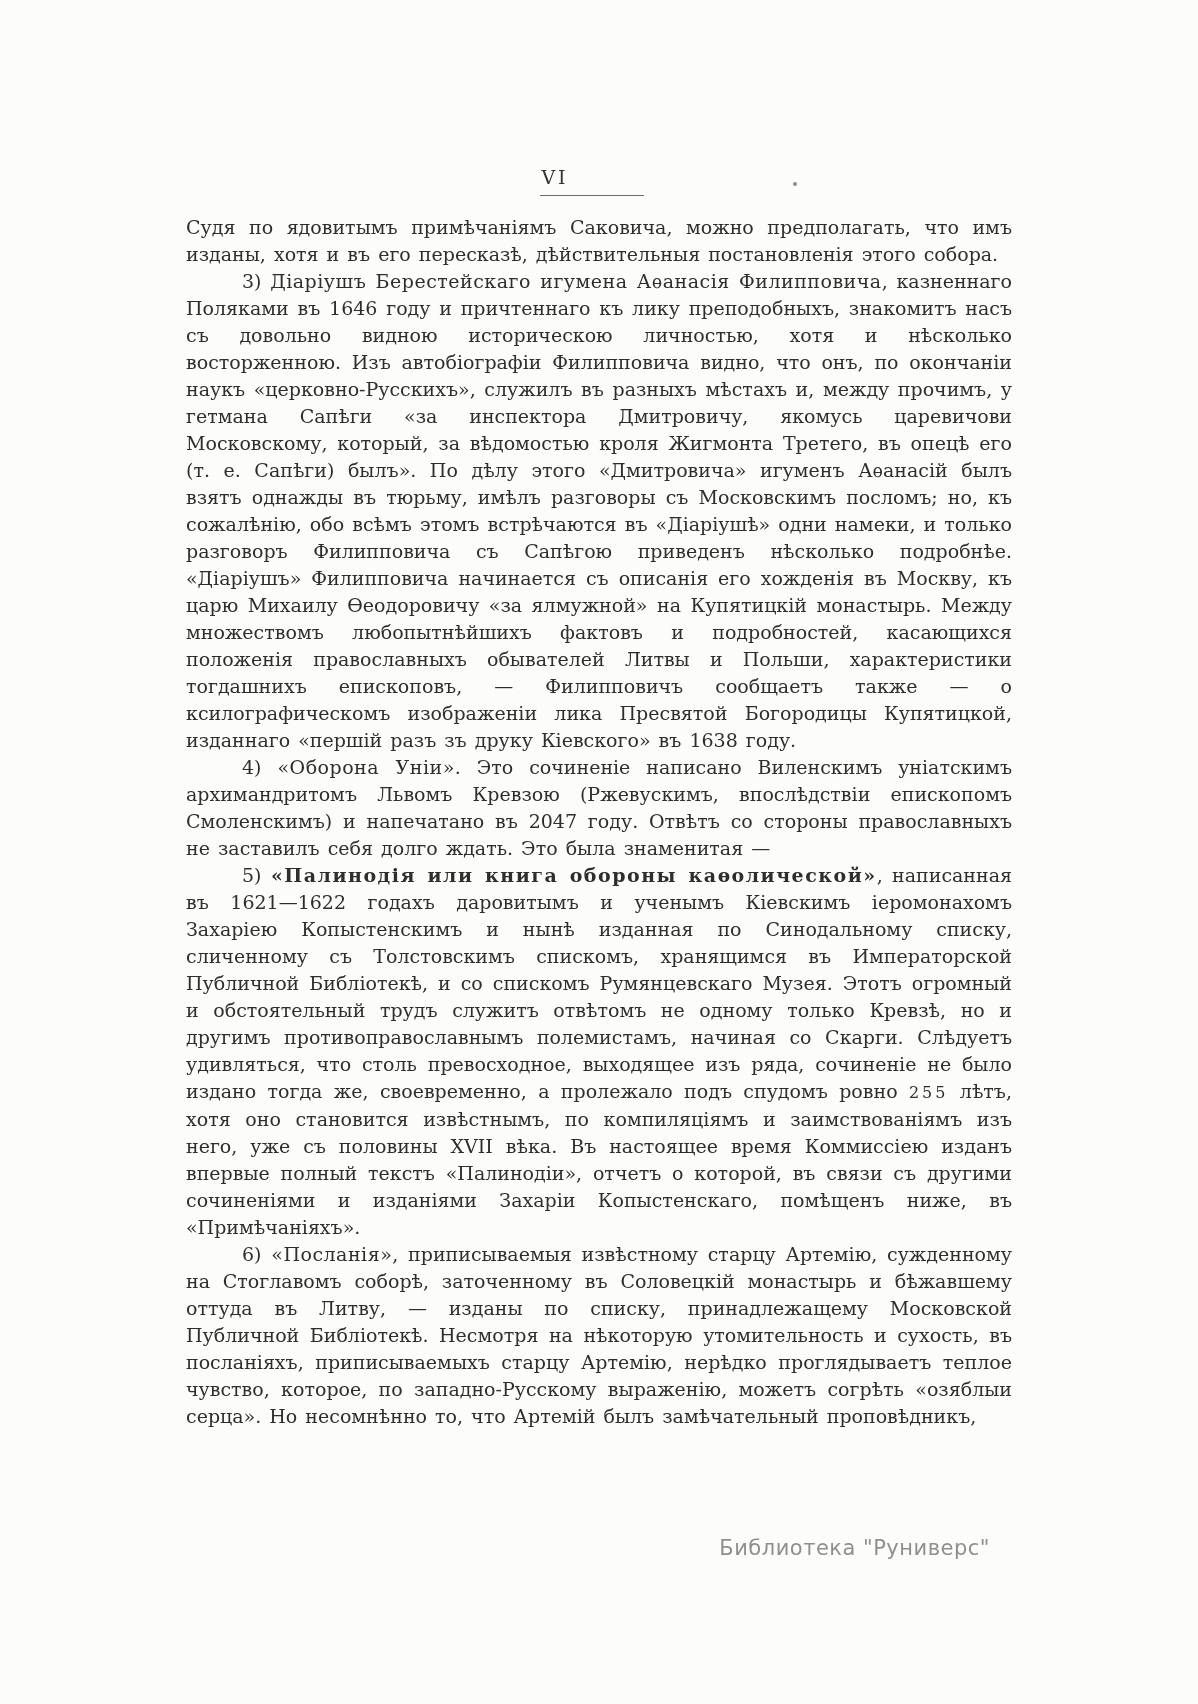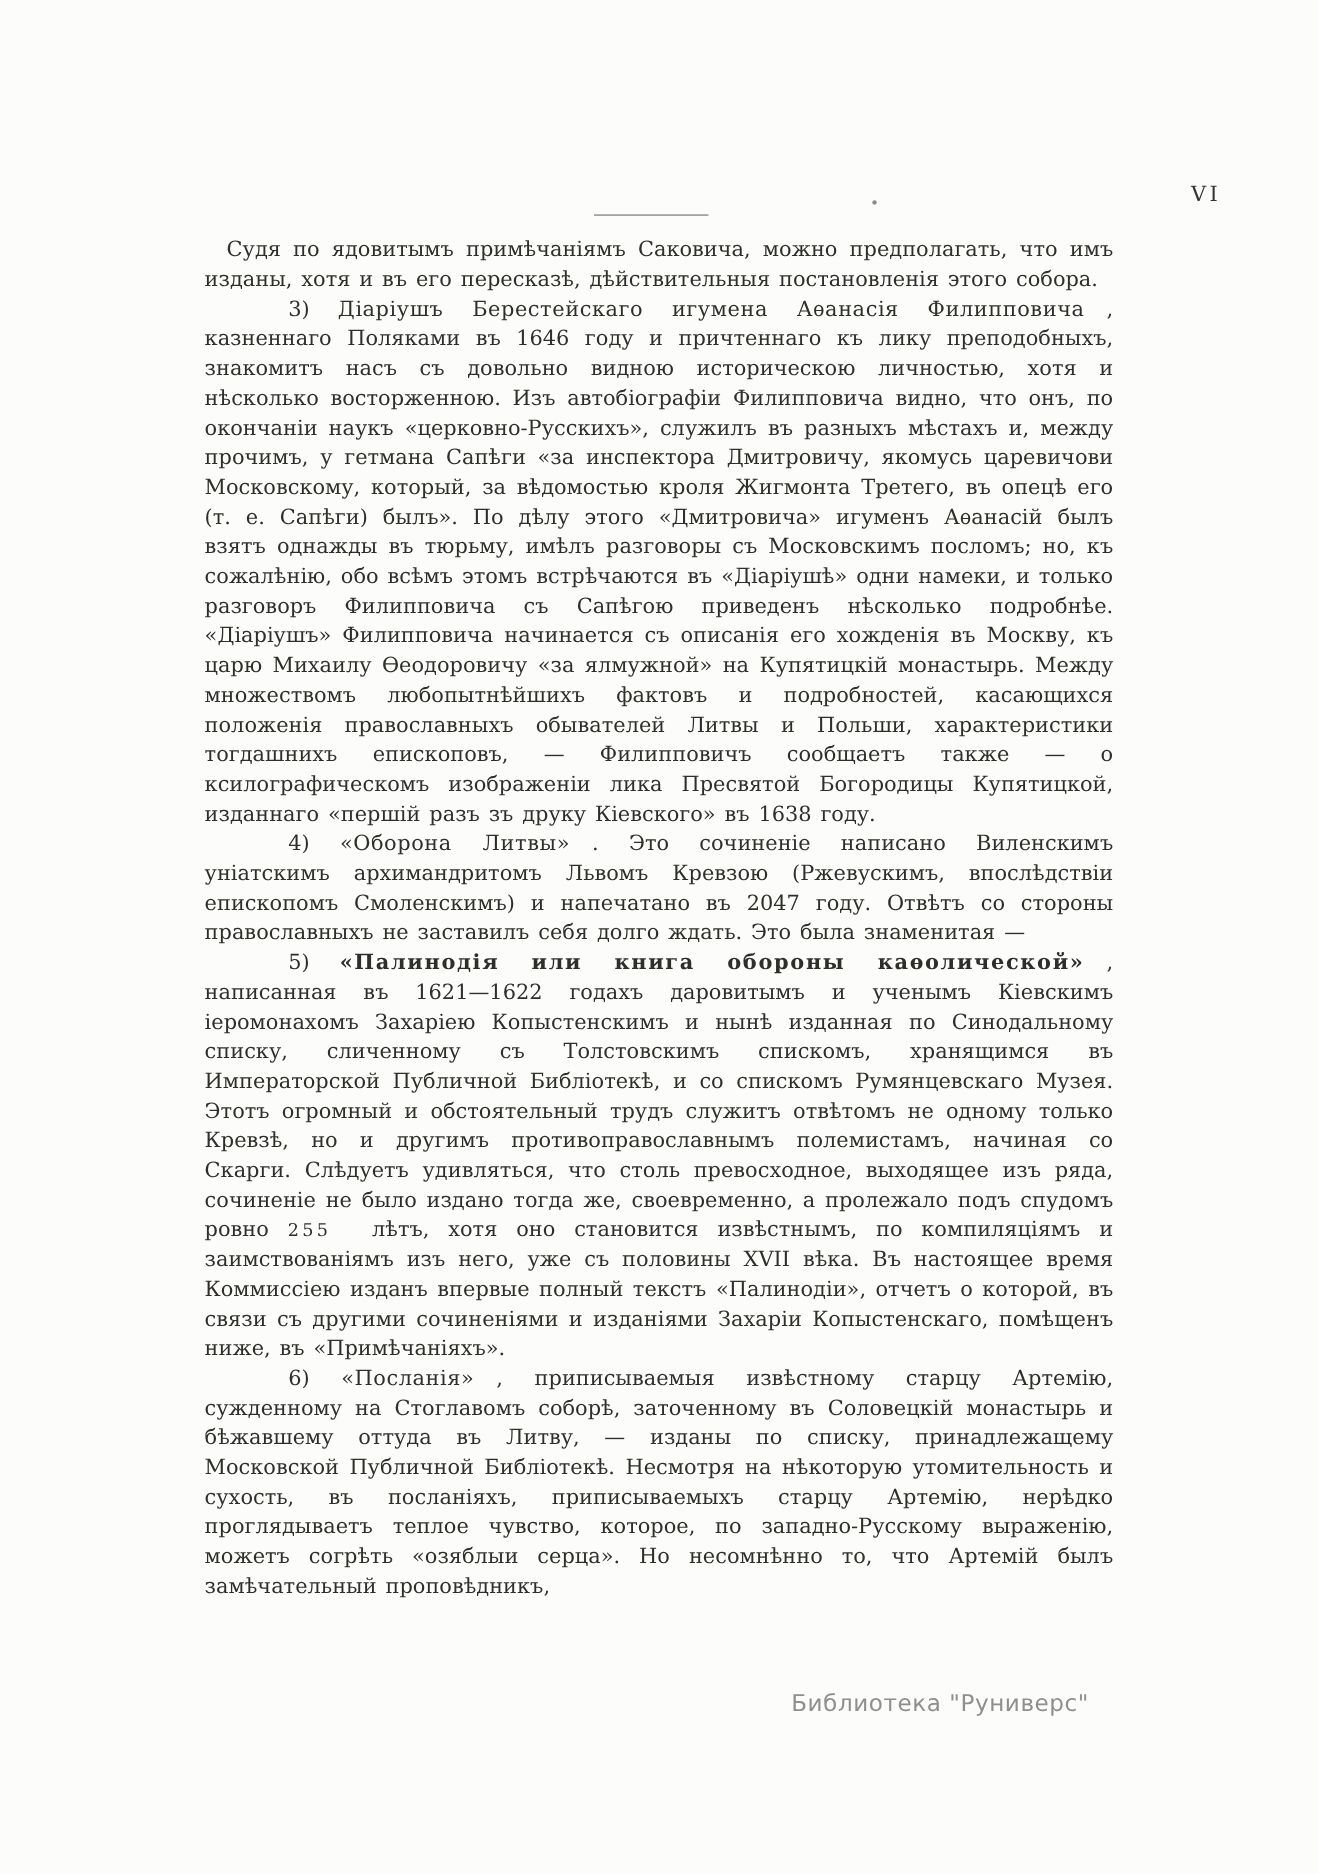--- a/index.html
+++ b/index.html
@@ -18,21 +18,21 @@
     height: 1704px;
     background: #fcfcfa;
     color: #2f2e2a;
     overflow: hidden;
   }
   .page-number {
     position: absolute;
     top: 166px;
     left: 0;
     width: 1110px;
-    text-align: right;
+    text-align: center;
     font-size: 19px;
     letter-spacing: 3px;
     color: #35342f;
   }
   .header-rule {
     position: absolute;
     top: 195px;
     left: 540px;
     width: 104px;
     height: 1px;
@@ -60,21 +60,20 @@
   }
   .para {
     margin: 0;
     padding: 0;
   }
   .para.indent {
     text-indent: 56px;
   }
   .run-normal {
     font-weight: normal;
-    margin-left: 20px;
   }
   .run-bold {
     font-weight: normal;
     letter-spacing: 0.5px;
   }
   .run-bold-spaced {
     font-weight: bold;
     letter-spacing: 1.5px;
   }
   .run-large-number {
@@ -94,18 +93,18 @@
 </head>
 <body>
 
 <div class="page">
   <div class="page-number">VI</div>
   <div class="header-rule"></div>
   <div class="scan-dot"></div>
   <div class="text-block" id="paragraphs">
       <p class="para"><span class="run-normal">Судя по ядовитымъ примѣчаніямъ Саковича, можно предполагать, что имъ изданы, хотя и въ его пересказѣ, дѣйствительныя постановленія этого собора.</span></p>
       <p class="para indent"><span class="run-normal">3) </span><span class="run-bold">Діаріушъ Берестейскаго игумена Аѳанасія Филипповича</span><span class="run-normal">, казненнаго Поляками въ 1646 году и причтеннаго къ лику преподобныхъ, знакомитъ насъ съ довольно видною историческою личностью, хотя и нѣсколько восторженною. Изъ автобіографіи Филипповича видно, что онъ, по окончаніи наукъ «церковно-Русскихъ», служилъ въ разныхъ мѣстахъ и, между прочимъ, у гетмана Сапѣги «за инспектора Дмитровичу, якомусь царевичови Московскому, который, за вѣдомостью кроля Жигмонта Третего, въ опецѣ его (т. е. Сапѣги) былъ». По дѣлу этого «Дмитровича» игуменъ Аѳанасій былъ взятъ однажды въ тюрьму, имѣлъ разговоры съ Московскимъ посломъ; но, къ сожалѣнію, обо всѣмъ этомъ встрѣчаются въ «Діаріушѣ» одни намеки, и только разговоръ Филипповича съ Сапѣгою приведенъ нѣсколько подробнѣе. «Діаріушъ» Филипповича начинается съ описанія его хожденія въ Москву, къ царю Михаилу Ѳеодоровичу «за ялмужной» на Купятицкій монастырь. Между множествомъ любопытнѣйшихъ фактовъ и подробностей, касающихся положенія православныхъ обывателей Литвы и Польши, характеристики тогдашнихъ епископовъ, — Филипповичъ сообщаетъ также — о ксилографическомъ изображеніи лика Пресвятой Богородицы Купятицкой, изданнаго «першій разъ зъ друку Кіевского» въ 1638 году.</span></p>
-      <p class="para indent"><span class="run-normal">4) </span><span class="run-bold">«Оборона Литвы»</span><span class="run-normal">. Это сочиненіе написано Виленскимъ уніатскимъ архимандритомъ Львомъ Кревзою (Ржевускимъ, впослѣдствіи епископомъ Смоленскимъ) и напечатано въ 2047 году. Отвѣтъ со стороны православныхъ не заставилъ себя долго ждать. Это была знаменитая —</span></p>
+      <p class="para indent"><span class="run-normal">4) </span><span class="run-bold">«Оборона Уніи»</span><span class="run-normal">. Это сочиненіе написано Виленскимъ уніатскимъ архимандритомъ Львомъ Кревзою (Ржевускимъ, впослѣдствіи епископомъ Смоленскимъ) и напечатано въ 2047 году. Отвѣтъ со стороны православныхъ не заставилъ себя долго ждать. Это была знаменитая —</span></p>
       <p class="para indent"><span class="run-normal">5) </span><span class="run-bold-spaced">«Палинодія или книга обороны каѳолической»</span><span class="run-normal">, написанная въ 1621—1622 годахъ даровитымъ и ученымъ Кіевскимъ іеромонахомъ Захаріею Копыстенскимъ и нынѣ изданная по Синодальному списку, сличенному съ Толстовскимъ спискомъ, хранящимся въ Императорской Публичной Библіотекѣ, и со спискомъ Румянцевскаго Музея. Этотъ огромный и обстоятельный трудъ служитъ отвѣтомъ не одному только Кревзѣ, но и другимъ противоправославнымъ полемистамъ, начиная со Скарги. Слѣдуетъ удивляться, что столь превосходное, выходящее изъ ряда, сочиненіе не было издано тогда же, своевременно, а пролежало подъ спудомъ ровно </span><span class="run-large-number">255</span><span class="run-normal"> лѣтъ, хотя оно становится извѣстнымъ, по компиляціямъ и заимствованіямъ изъ него, уже съ половины XVII вѣка. Въ настоящее время Коммиссіею изданъ впервые полный текстъ «Палинодіи», отчетъ о которой, въ связи съ другими сочиненіями и изданіями Захаріи Копыстенскаго, помѣщенъ ниже, въ «Примѣчаніяхъ».</span></p>
       <p class="para indent"><span class="run-normal">6) </span><span class="run-bold">«Посланія»</span><span class="run-normal">, приписываемыя извѣстному старцу Артемію, сужденному на Стоглавомъ соборѣ, заточенному въ Соловецкій монастырь и бѣжавшему оттуда въ Литву, — изданы по списку, принадлежащему Московской Публичной Библіотекѣ. Несмотря на нѣкоторую утомительность и сухость, въ посланіяхъ, приписываемыхъ старцу Артемію, нерѣдко проглядываетъ теплое чувство, которое, по западно-Русскому выраженію, можетъ согрѣть «озяблыи серца». Но несомнѣнно то, что Артемій былъ замѣчательный проповѣдникъ,</span></p>
     </div>
   <div class="watermark">Библиотека "Руниверс"</div>
 </div>
 
 </body></html>

